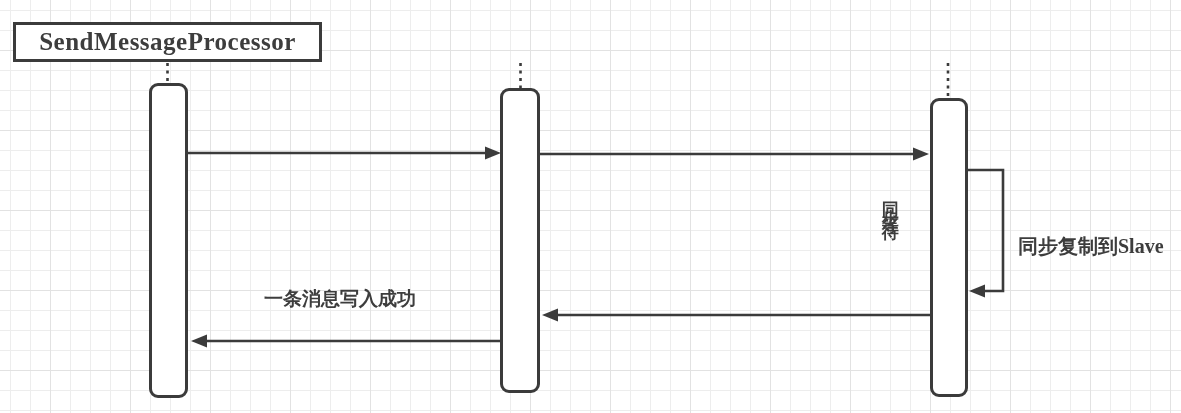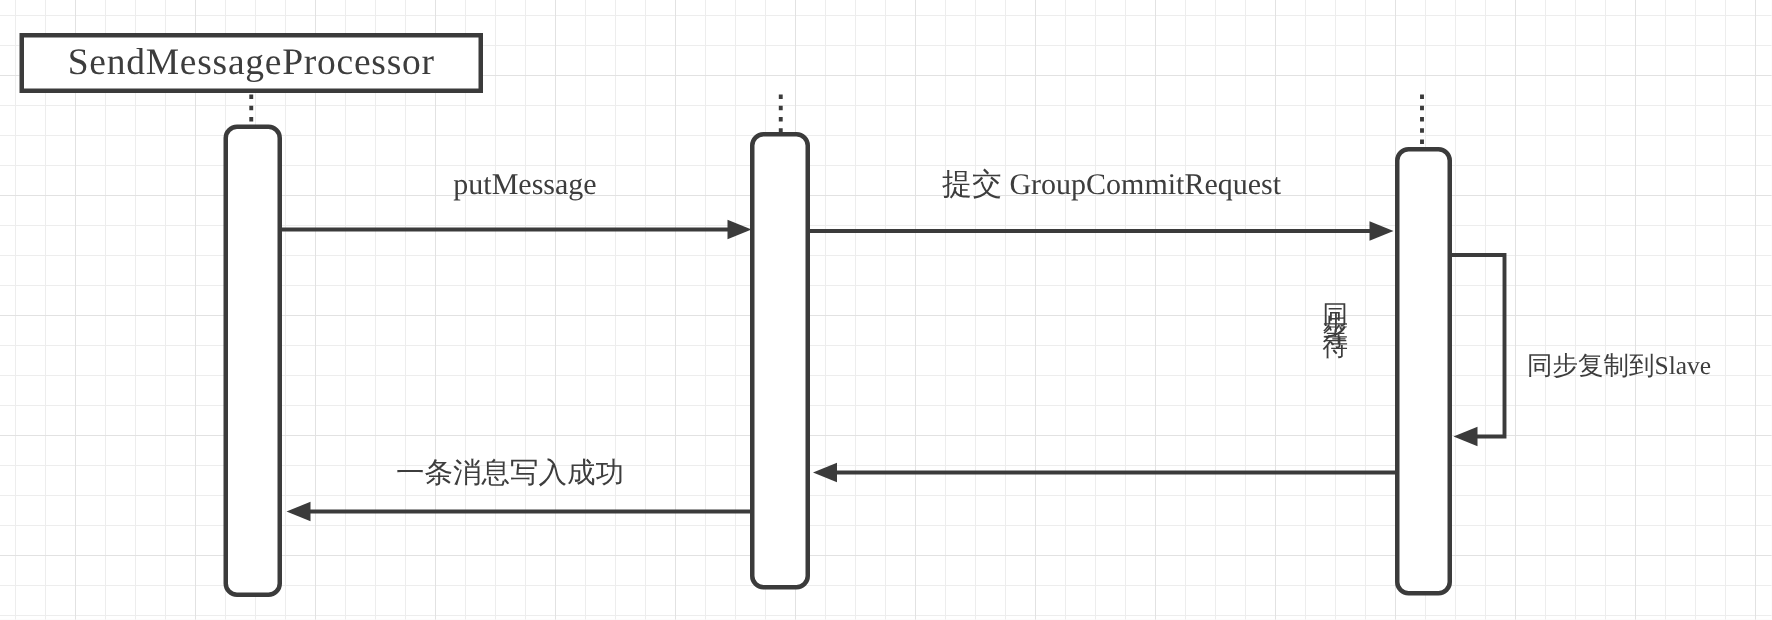--- a/index.html
+++ b/index.html
@@ -21,20 +21,21 @@
     height:413px;
     overflow:hidden;
     background-color:var(--background);
     background-image:
       linear-gradient(to right, var(--grid-major) 1px, transparent 1px),
       linear-gradient(to bottom, var(--grid-major) 1px, transparent 1px),
       linear-gradient(to right, var(--grid-minor) 1px, transparent 1px),
       linear-gradient(to bottom, var(--grid-minor) 1px, transparent 1px);
     background-size:80px 80px,80px 80px,20px 20px,20px 20px;
     background-position:50px 50px,50px 50px,10px 10px,10px 10px;
+    font-weight:bold;
   }
   .layer{
     position:absolute;
     left:0;top:0;
   }
   .stroke-line{
     stroke:var(--stroke);
     stroke-width:2.6;
     fill:none;
   }
@@ -71,21 +72,21 @@
     position:absolute;
     text-align:center;
     font-size:20px;
     color:var(--text);
     white-space:nowrap;
     line-height:1.1;
   }
   .msg-label.small{font-size:19px;}
   .side-label{
     position:absolute;
-    font-size:17px;
+    font-size:20px;
     color:var(--text);
     white-space:nowrap;
     line-height:1.2;
   }
   .v-label{
     position:absolute;
     font-size:17px;
     color:var(--text);
     writing-mode:vertical-rl;
     text-orientation:upright;
@@ -121,20 +122,18 @@
   </svg>
 
   <div class="pbox" style="left:13px;top:22px;width:309px;height:40px">
     <span>SendMessageProcessor</span>
   </div>
 
   <div class="actbar" style="left:149px;top:83px;width:39px;height:315px"></div>
   <div class="actbar" style="left:500px;top:88px;width:40px;height:305px"></div>
   <div class="actbar" style="left:930px;top:98px;width:38px;height:299px"></div>
 
-  <div class="msg-label" style="left:194px;top:112px;width:312px">putMessage</div>
-  <div class="msg-label" style="left:546px;top:112px;width:390px">提交 GroupCommitRequest</div>
   <div class="side-label" style="left:1018px;top:234px">同步复制到Slave</div>
-  <div class="msg-label small" style="left:190px;top:306px;width:300px">一条消息写入成功</div>
+  <div class="msg-label small" style="left:190px;top:289px;width:300px">一条消息写入成功</div>
 
   <div class="v-label" style="left:880px;top:188px;height:104px">同步等待</div>
 
 </div>
 
 </body></html>

